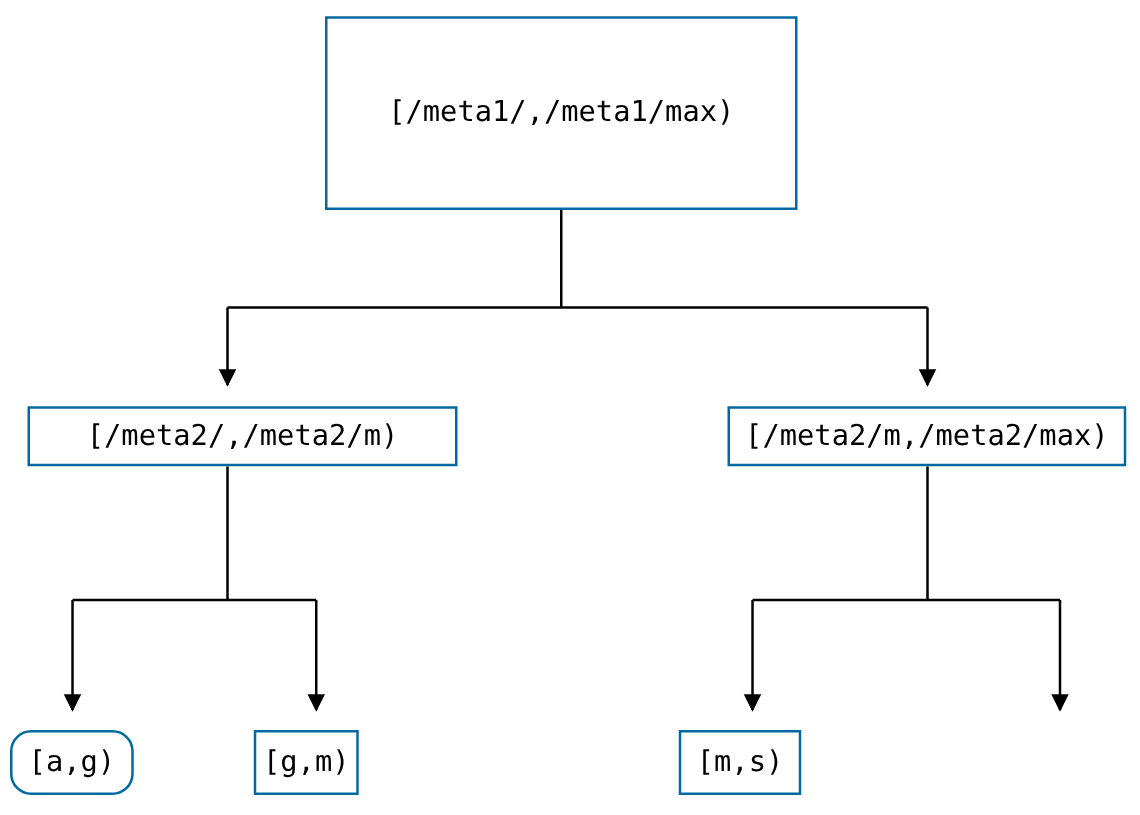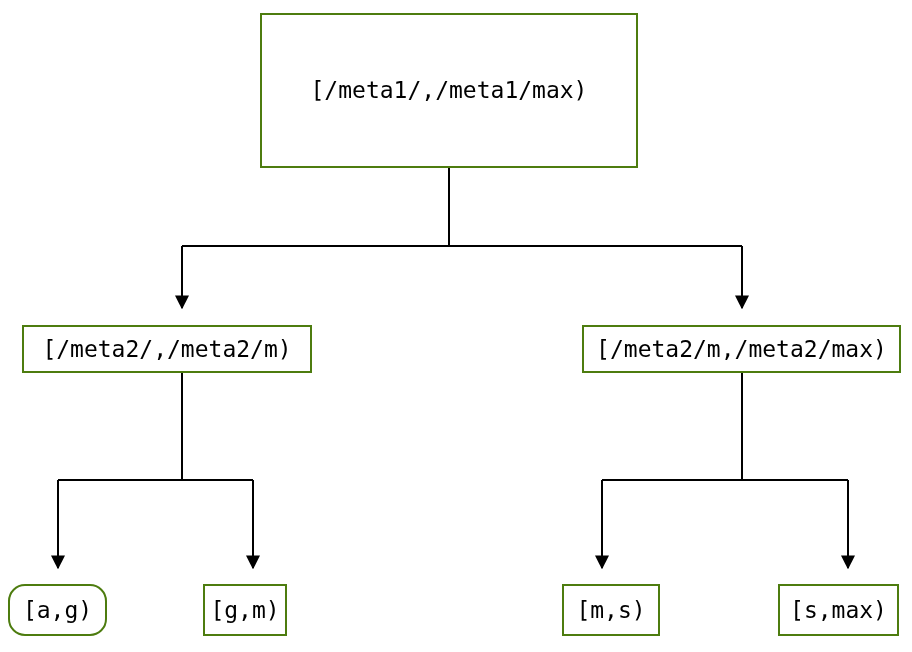--- a/index.html
+++ b/index.html
@@ -19,35 +19,35 @@
   .connectors {
     position: absolute;
     left: 0;
     top: 0;
     width: 912px;
     height: 652px;
   }
   .node {
     position: absolute;
     box-sizing: border-box;
-    border: 2px solid #4d7c0f;
+    border: 2px solid #0369a1;
     background: #ffffff;
     display: flex;
     align-items: center;
     justify-content: center;
     font-size: 23px;
     line-height: 1;
     white-space: nowrap;
   }
   .node-root   { left: 260px; top: 13px;  width: 378px; height: 155px; }
-  .node-mid-l  { left: 22px;  top: 325px; width: 290px; height: 48px; }
+  .node-mid-l  { left: 22px;  top: 325px; width: 344px; height: 48px; }
   .node-mid-r  { left: 582px; top: 325px; width: 319px; height: 48px; }
   .node-leaf-0 { left: 8px;   top: 584px; width: 99px;  height: 52px; border-radius: 17px; }
   .node-leaf-1 { left: 203px; top: 584px; width: 84px; height: 52px; }
-  .node-leaf-2 { left: 562px; top: 584px; width: 98px;  height: 52px; justify-content: center; }
+  .node-leaf-2 { left: 543px; top: 584px; width: 98px;  height: 52px; justify-content: center; }
   .node-leaf-3 { left: 778px; top: 584px; width: 121px; height: 52px; }
 </style>
 </head>
 <body>
 
 <div class="canvas">
 
   <svg class="connectors" viewBox="0 0 912 652" xmlns="http://www.w3.org/2000/svg">
     <defs>
       <marker id="arrow" viewBox="0 0 10 10" refX="9" refY="5" markerWidth="7" markerHeight="8" orient="auto">
@@ -90,17 +90,14 @@
   </div>
 
   <div class="node node-leaf-1">
     <span>[g,m)</span>
   </div>
 
   <div class="node node-leaf-2">
     <span>[m,s)</span>
   </div>
 
-  <div class="node node-leaf-3">
-    <span>[s,max)</span>
-  </div>
 
 </div>
 
 </body></html>

